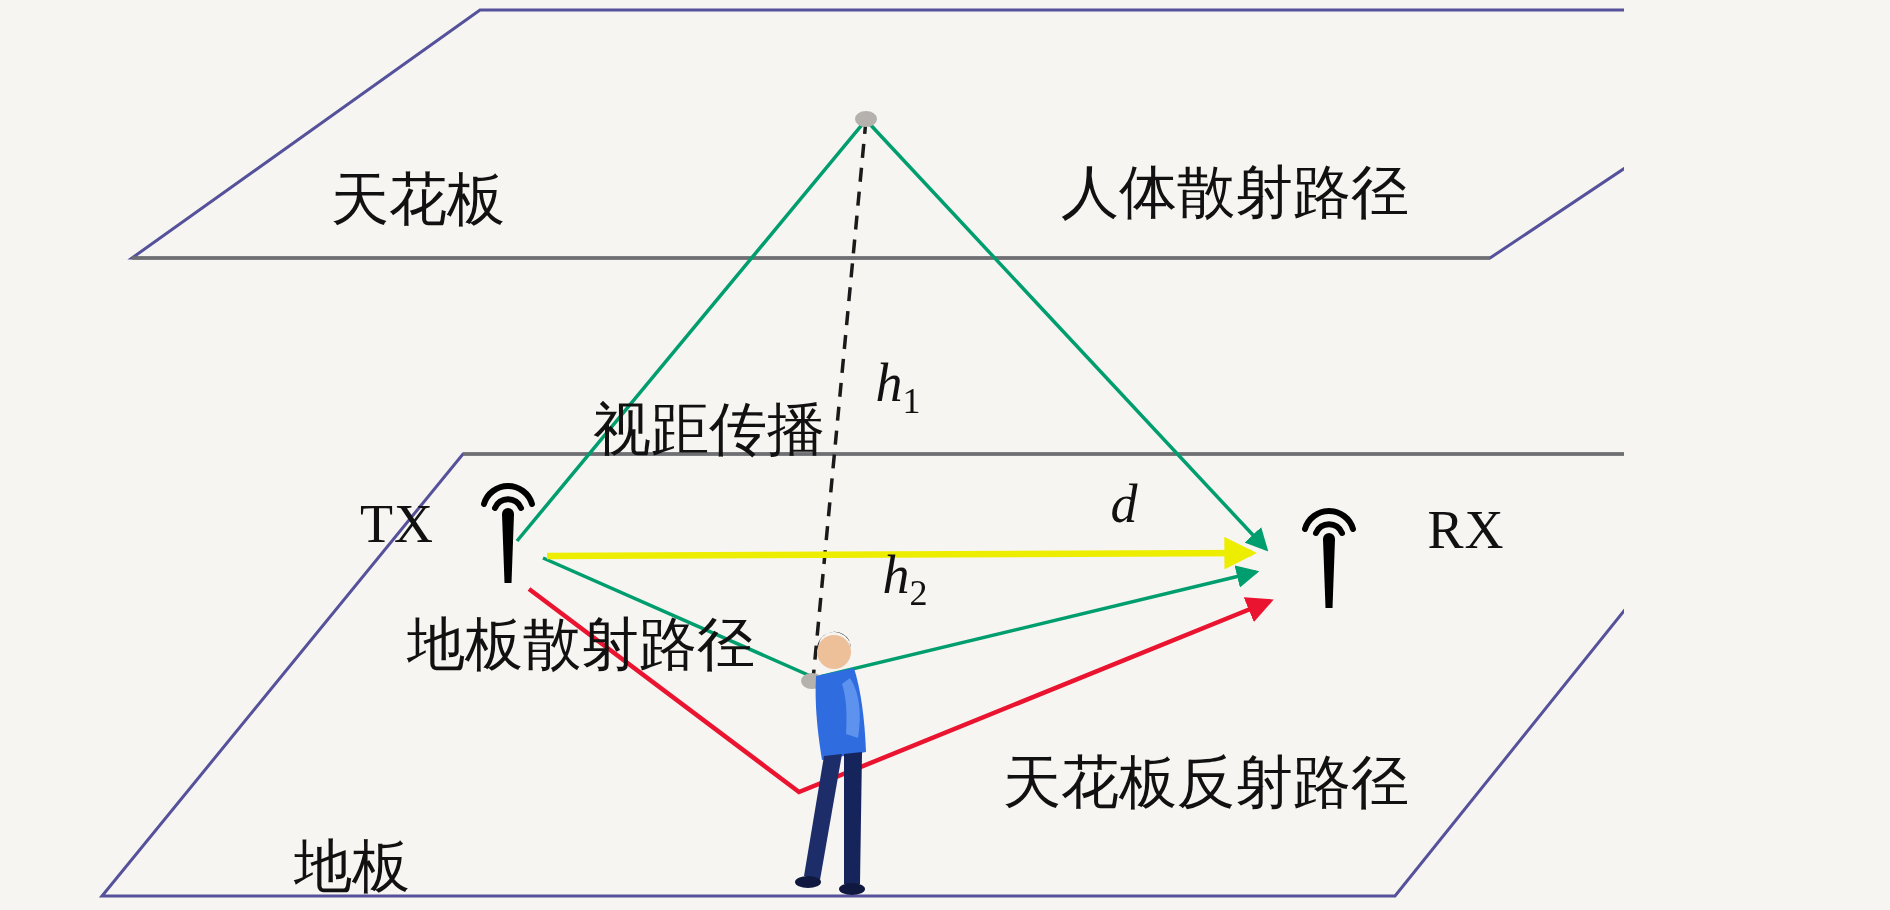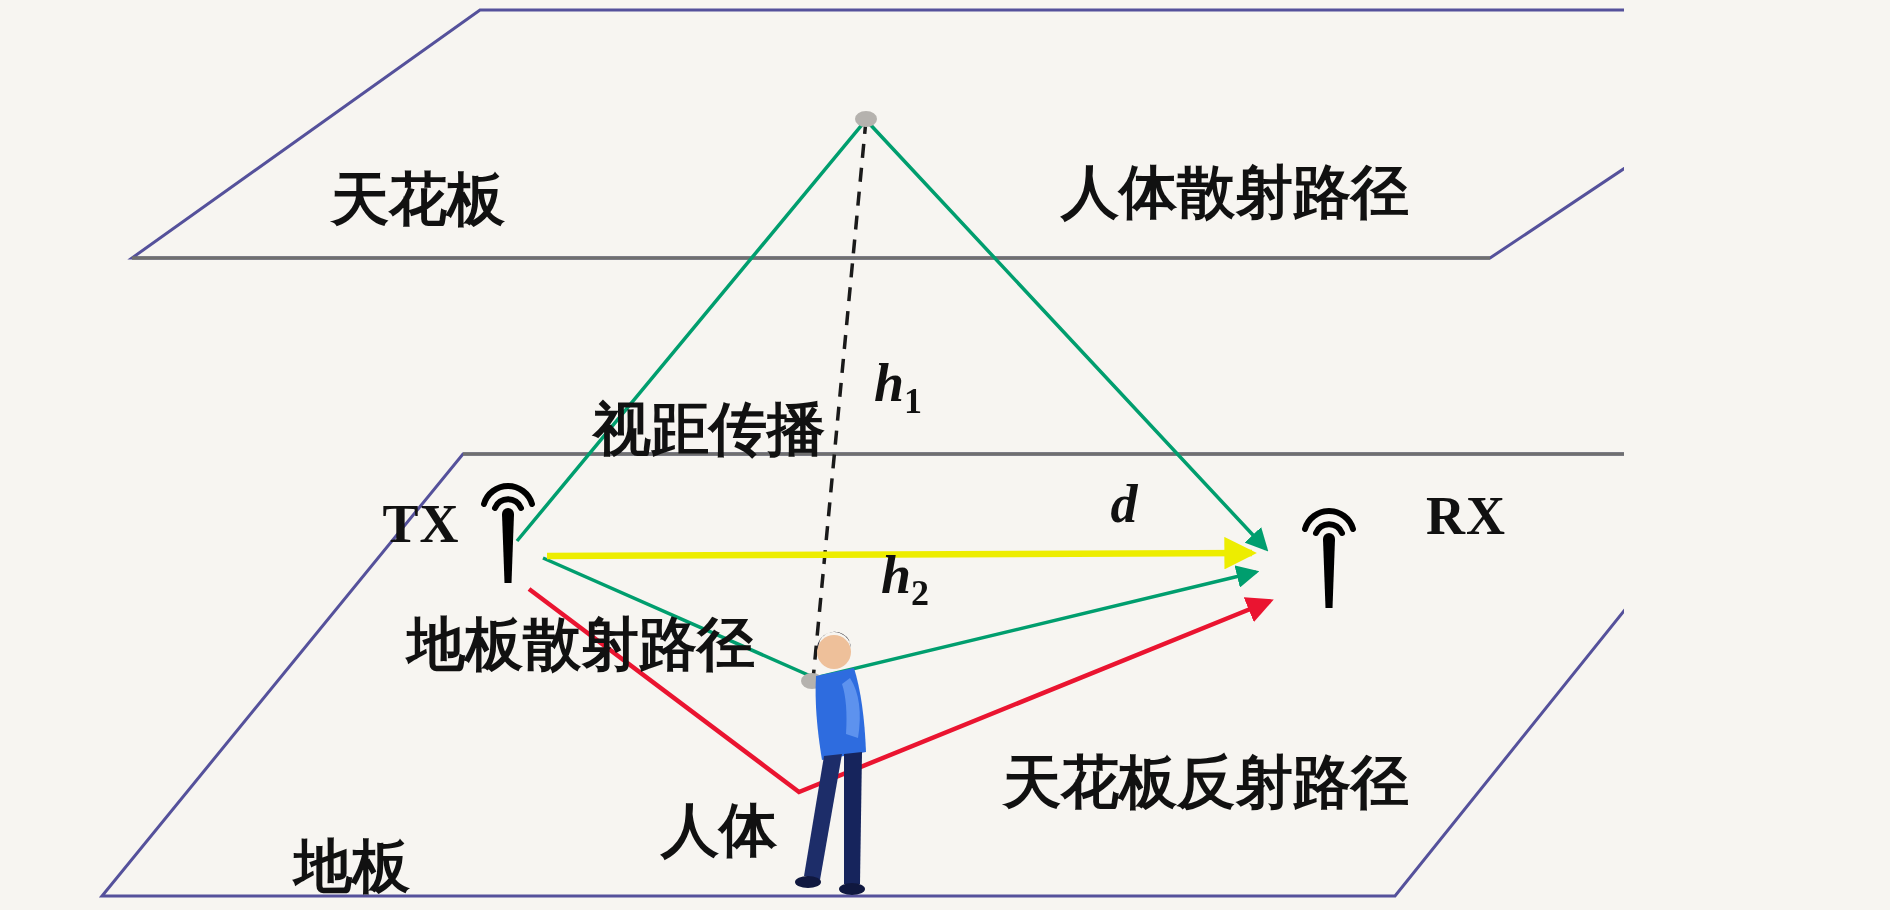--- a/index.html
+++ b/index.html
@@ -13,21 +13,20 @@
     --text:#111111;
     --marker-gray:#b5b2ae;
   }
   html,body{margin:0;padding:0;}
   body{background:var(--background);font-family:"Liberation Serif",serif;}
   .canvas{
     position:relative;
     width:1624px;height:910px;
     background:var(--background);
     overflow:hidden;
-    font-weight:bold;
   }
   .canvas svg{position:absolute;left:0;top:0;}
   .label{
     position:absolute;
     transform:translate(-50%,-50%);
     white-space:nowrap;
     color:var(--text);
     font-family:"Liberation Serif",serif;
     font-size:58px;
     line-height:1.1;
@@ -106,30 +105,29 @@
       <ellipse cx="852" cy="889" rx="13" ry="6" fill="#10183f"></ellipse>
     </g>
   </svg>
 
   <div class="label" style="left:418px;top:200px;">天花板</div>
 
   <div class="label" style="left:1235px;top:193px;">人体散射路径</div>
 
   <div class="label" style="left:709px;top:430px;">视距传播</div>
 
-  <div class="label latin" style="left:397px;top:525px;margin-left:24px;">TX</div>
-  <div class="label latin" style="left:1466px;top:517px;">RX</div>
+  <div class="label latin" style="left:397px;top:525px;">TX</div>
+  <div class="label latin" style="left:1466px;top:531px;">RX</div>
 
   <div class="label math" style="left:1124px;top:505px;">d</div>
 
   <div class="label math" style="left:898px;top:388px;"><i>h</i><sub>1</sub></div>
 
   <div class="label math" style="left:905px;top:580px;"><i>h</i><sub>2</sub></div>
 
   <div class="label" style="left:581px;top:645px;">地板散射路径</div>
 
   <div class="label" style="left:1206px;top:783px;">天花板反射路径</div>
 
   <div class="label" style="left:352px;top:831px;margin-top:36px;">地板</div>
 
-  <div class="label" style="left:719px;top:831px;">人体</div>
 
 </div>
 
 </body></html>

